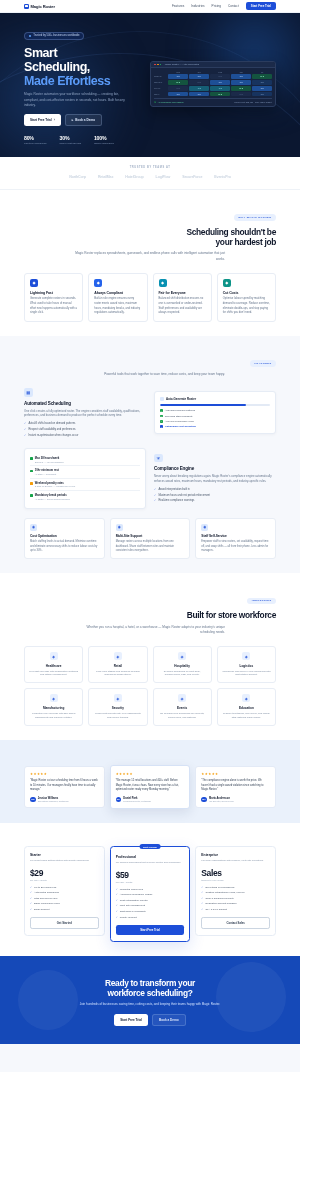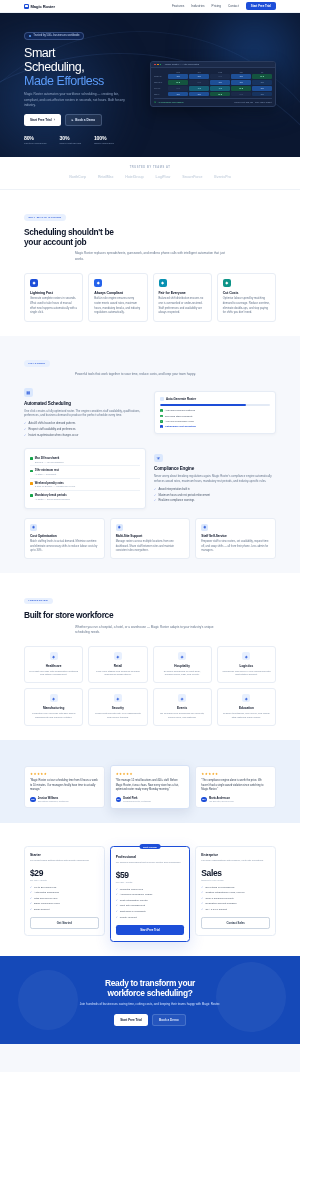--- a/index.html
+++ b/index.html
@@ -32,21 +32,21 @@
   .hero-arc{position:absolute;left:-120px;top:40px;width:480px;height:420px;
       border-radius:50%;border:1px solid rgba(120,170,255,.10);}
   .hero-arc2{position:absolute;left:-70px;top:18px;width:420px;height:400px;
       border-radius:50%;border:1px solid rgba(120,170,255,.07);}
   .hero-inner{width:252px;margin:0 auto;position:relative;display:flex;gap:8px;}
   .hero-left{width:118px;}
   .pill{display:inline-flex;align-items:center;gap:2px;border:1px solid rgba(148,180,240,.30);
       background:rgba(29,78,216,.16);border-radius:10px;padding:1.6px 4px;}
   .pill-dot{width:2.2px;height:2.2px;border-radius:50%;background:#60a5fa;}
   .pill-txt{font-size:2.7px;color:#c7d8f5;font-weight:500;}
-  h1.hero-h{margin-top:5px;font-size:12.5px;line-height:1.13;font-weight:400;
+  h1.hero-h{margin-top:5px;font-size:12.5px;line-height:1.13;font-weight:700;
       letter-spacing:-.45px;color:#ffffff;}
   h1.hero-h .accent{color:#5b9bf8;}
   .hero-sub{margin-top:4px;font-size:3.2px;line-height:1.65;color:#93a7c6;width:104px;}
   .hero-btns{margin-top:6px;display:flex;gap:4px;}
   .btn{display:inline-flex;align-items:center;gap:2px;font-size:3.1px;font-weight:600;
       padding:3px 6px;border-radius:2.5px;}
   .btn-white{background:#fff;color:#0b1730;}
   .btn-ghost{background:rgba(255,255,255,.07);color:#dbe6fa;
       border:1px solid rgba(170,200,245,.25);}
   .hero-stats{margin-top:9px;display:flex;gap:13px;}
@@ -85,21 +85,21 @@
       text-transform:uppercase;}
   .logos-row{margin-top:6px;display:flex;justify-content:center;gap:12px;}
   .logo-i{font-size:3.6px;font-weight:700;color:#cbd5e1;letter-spacing:-.15px;}
 
   
   .sec{padding:14px 0;}
   .wrap{width:252px;margin:0 auto;}
   .eyebrow{display:inline-block;background:#e8f0fe;color:#1d4ed8;font-size:2.5px;
       font-weight:700;letter-spacing:.45px;text-transform:uppercase;padding:1.8px 4.5px;
       border-radius:8px;}
-  .sec-head{text-align:left;}
+  .sec-head{text-align:right;}
   h2{font-size:8.4px;line-height:1.2;font-weight:700;letter-spacing:-.32px;
       color:#0f172a;margin-top:5px;}
   .sec-sub{margin:4px auto 0;font-size:3.1px;line-height:1.7;color:#64748b;max-width:150px;}
 
   
   .pcards{margin-top:11px;display:flex;gap:5px;}
   .pcard{flex:1;background:#fff;border:1px solid #e8edf5;border-radius:3px;padding:5px;}
   .picon{width:8px;height:8px;border-radius:2px;display:flex;align-items:center;
       justify-content:center;color:#fff;font-size:4px;}
   .pcard h3{font-size:3.5px;font-weight:700;margin-top:4px;color:#0f172a;letter-spacing:-.1px;}
@@ -350,21 +350,21 @@
         <div class="logo-i">EventsPro</div>
       </div>
   </div>
 
   <div class="sec">
     <div class="wrap">
       <div class="sec-head">
         <span class="eyebrow">Why Magic Roster</span>
         <h2>
           <span>Scheduling shouldn't be</span><br>
-          <span>your account job</span>
+          <span>your hardest job</span>
         </h2>
         <div class="sec-sub">Magic Roster replaces spreadsheets, guesswork, and endless phone calls with intelligent automation that just works.</div>
       </div>
       <div class="pcards" id="problem-cards">
           <div class="pcard">
             <div class="picon" style="background: rgb(29, 78, 216);">◆</div>
             <h3>Lightning Fast</h3>
             <p>Generate complete rosters in seconds. What used to take hours of manual effort now happens automatically with a single click.</p>
           </div>
           <div class="pcard">

